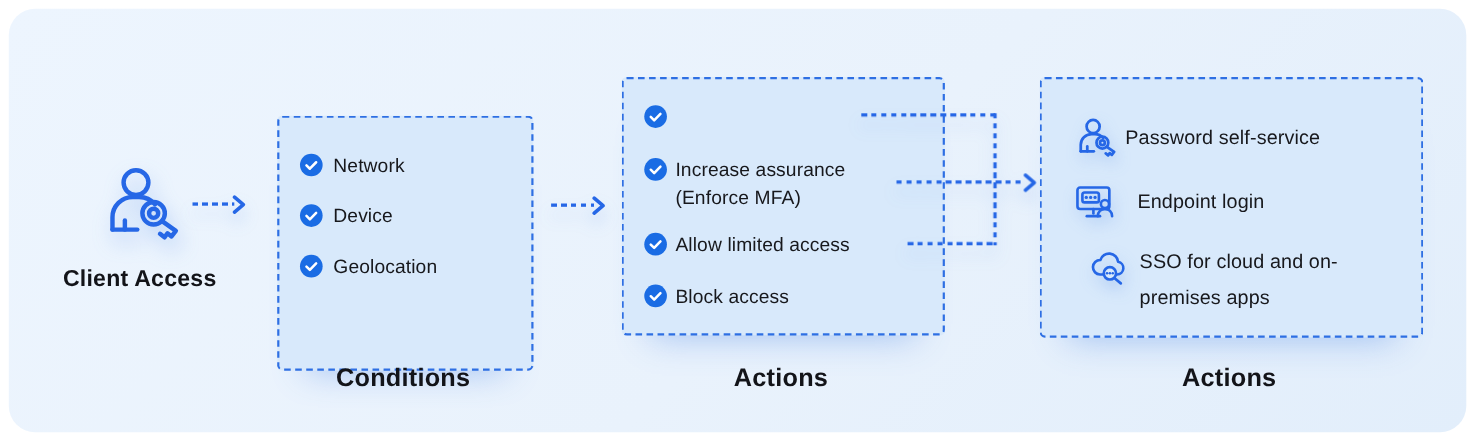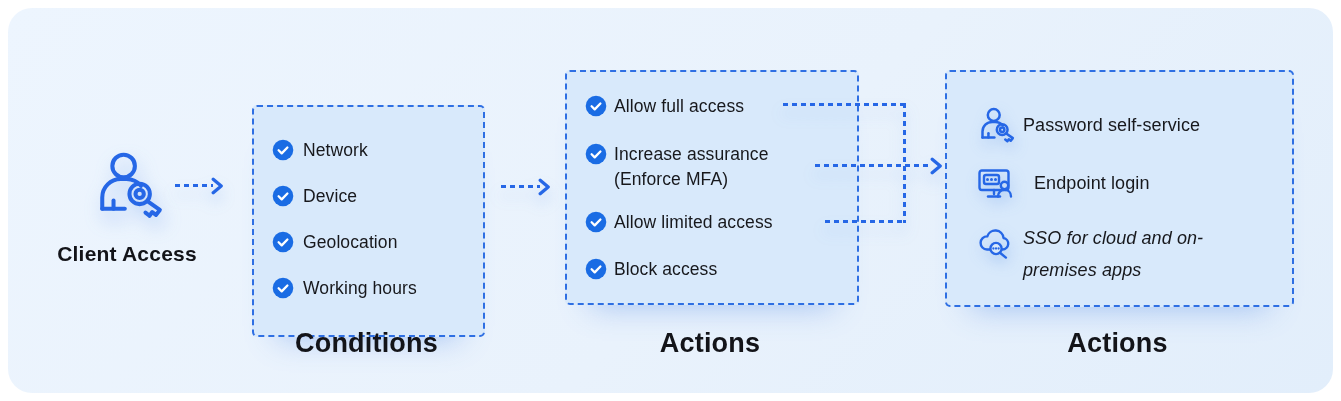--- a/index.html
+++ b/index.html
@@ -23,21 +23,21 @@
   
   .dot-h{position:absolute;height:3px;
          background-image:repeating-linear-gradient(90deg,var(--accent) 0 5px,transparent 5px 9px);}
   .dot-v{position:absolute;width:3px;
          background-image:repeating-linear-gradient(180deg,var(--accent) 0 5px,transparent 5px 9px);}
   .connectors{filter:drop-shadow(0 9px 7px rgba(70,130,230,.25));}
   
   .row{position:absolute;display:flex;align-items:flex-start;}
   .badge{flex:none;width:22px;height:22px;margin-top:1px;}
   .item-label{font-size:17.5px;line-height:25px;letter-spacing:.1px;color:var(--text);}
-  .section-title{position:absolute;text-align:center;font-size:27px;line-height:28px;
+  .section-title{position:absolute;text-align:center;font-size:23px;line-height:28px;
                  font-weight:600;color:#131419;letter-spacing:.2px;}
   .feature-label{font-size:18px;letter-spacing:.1px;color:var(--text);}
   .icon{color:var(--accent);}
   .icon-lg{filter:drop-shadow(3px 9px 9px rgba(70,130,230,.33));}
   .icon-sm{flex:none;filter:drop-shadow(2px 6px 7px rgba(70,130,230,.3));}
   .client-label{position:absolute;text-align:center;font-size:21px;font-weight:600;
                 line-height:28px;color:#131419;letter-spacing:.2px;}
   svg{display:block;}
 </style>
 </head>
@@ -80,44 +80,36 @@
         </svg>
       <span class="item-label">Device</span>
     </div>
     <div class="row" style="left:18px;top:123px;gap:9px;">
       <svg class="badge" viewBox="0 0 22 22">
         <circle cx="11" cy="11" r="10.3" fill="var(--badge)"></circle>
         <path d="M6.6 11.3 l3.1 3.1 5.7-5.9" stroke="#fff" stroke-width="2.3" fill="none" stroke-linecap="round" stroke-linejoin="round"></path>
         </svg>
       <span class="item-label">Geolocation</span>
     </div>
-    <div class="row" style="left:18px;top:169px;gap:9px;">
-      <svg class="badge" viewBox="0 0 22 22">
-        <circle cx="11" cy="11" r="10.3" fill="var(--badge)"></circle>
-        <path d="M6.6 11.3 l3.1 3.1 5.7-5.9" stroke="#fff" stroke-width="2.3" fill="none" stroke-linecap="round" stroke-linejoin="round"></path>
-        </svg>
-      <span class="item-label">Working hours</span>
-    </div>
   </div>
   <div class="section-title" style="left:244px;top:321px;width:229px;">Conditions</div>
 
   <div class="connectors">
     <div class="dot-h abs" style="left:493px;top:177px;width:39px;"></div>
     <svg class="abs" style="left:530px;top:170px;" width="13" height="18" viewBox="0 0 13 18">
       <polyline points="2.2,2.2 10.2,9 2.2,15.8" fill="none" stroke="var(--accent)" stroke-width="3.3" stroke-linecap="round" stroke-linejoin="round"></polyline>
     </svg>
   </div>
 
   <div class="dash-box" style="left:557px;top:62px;width:290px;height:231px;">
     <div class="row" style="left:18px;top:22px;gap:7px;">
       <svg class="badge" viewBox="0 0 22 22">
         <circle cx="11" cy="11" r="10.3" fill="var(--badge)"></circle>
         <path d="M6.6 11.3 l3.1 3.1 5.7-5.9" stroke="#fff" stroke-width="2.3" fill="none" stroke-linecap="round" stroke-linejoin="round"></path>
         </svg>
-      <span class="item-label">Allow full access</span>
     </div>
     <div class="row" style="left:18px;top:70px;gap:7px;">
       <svg class="badge" viewBox="0 0 22 22">
         <circle cx="11" cy="11" r="10.3" fill="var(--badge)"></circle>
         <path d="M6.6 11.3 l3.1 3.1 5.7-5.9" stroke="#fff" stroke-width="2.3" fill="none" stroke-linecap="round" stroke-linejoin="round"></path>
         </svg>
       <span class="item-label" style="max-width:205px;">Increase assurance (Enforce MFA)</span>
     </div>
     <div class="row" style="left:18px;top:138px;gap:7px;">
       <svg class="badge" viewBox="0 0 22 22">
@@ -166,21 +158,21 @@
         <circle cx="12.5" cy="16.5" r="1.5" fill="currentColor" stroke="none"></circle>
         <circle cx="16.5" cy="16.5" r="1.5" fill="currentColor" stroke="none"></circle>
         <circle cx="20.5" cy="16.5" r="1.5" fill="currentColor" stroke="none"></circle>
         <path d="M19 27 v4"></path>
           <path d="M13 33.5 h12"></path>
         <circle cx="29.5" cy="22.5" r="3.7"></circle>
         <path d="M23 33.5 c0-4 2.9-6.6 6.5-6.6 3.6 0 6.5 2.6 6.5 6.6"></path>
       </svg>
       <span class="feature-label" style="line-height:40px;">Endpoint login</span>
     </div>
-    <div class="row" style="left:28px;top:150px;gap:8px;font-style:italic;">
+    <div class="row" style="left:41px;top:150px;gap:8px;">
       <svg class="icon icon-sm" width="40" height="40" viewBox="0 0 40 40" fill="none" stroke="currentColor" stroke-width="2.4" stroke-linecap="round" stroke-linejoin="round">
         <path d="M12 27.5 h15.5 a5.8 5.8 0 0 0 1-11.5 8.3 8.3 0 0 0-16.2-1.6 6.4 6.4 0 0 0-.3 13.1 Z"></path>
         <circle cx="21" cy="26.5" r="5.6" fill="var(--box-fill)"></circle>
         <circle cx="18.4" cy="26.5" r="1.15" fill="currentColor" stroke="none"></circle>
         <circle cx="21" cy="26.5" r="1.15" fill="currentColor" stroke="none"></circle>
         <circle cx="23.6" cy="26.5" r="1.15" fill="currentColor" stroke="none"></circle>
         <path d="M25.3 31 l5.6 4.6"></path>
       </svg>
       <span class="feature-label" style="line-height:32px;max-width:215px;">SSO for cloud and on-premises apps</span>
     </div>

